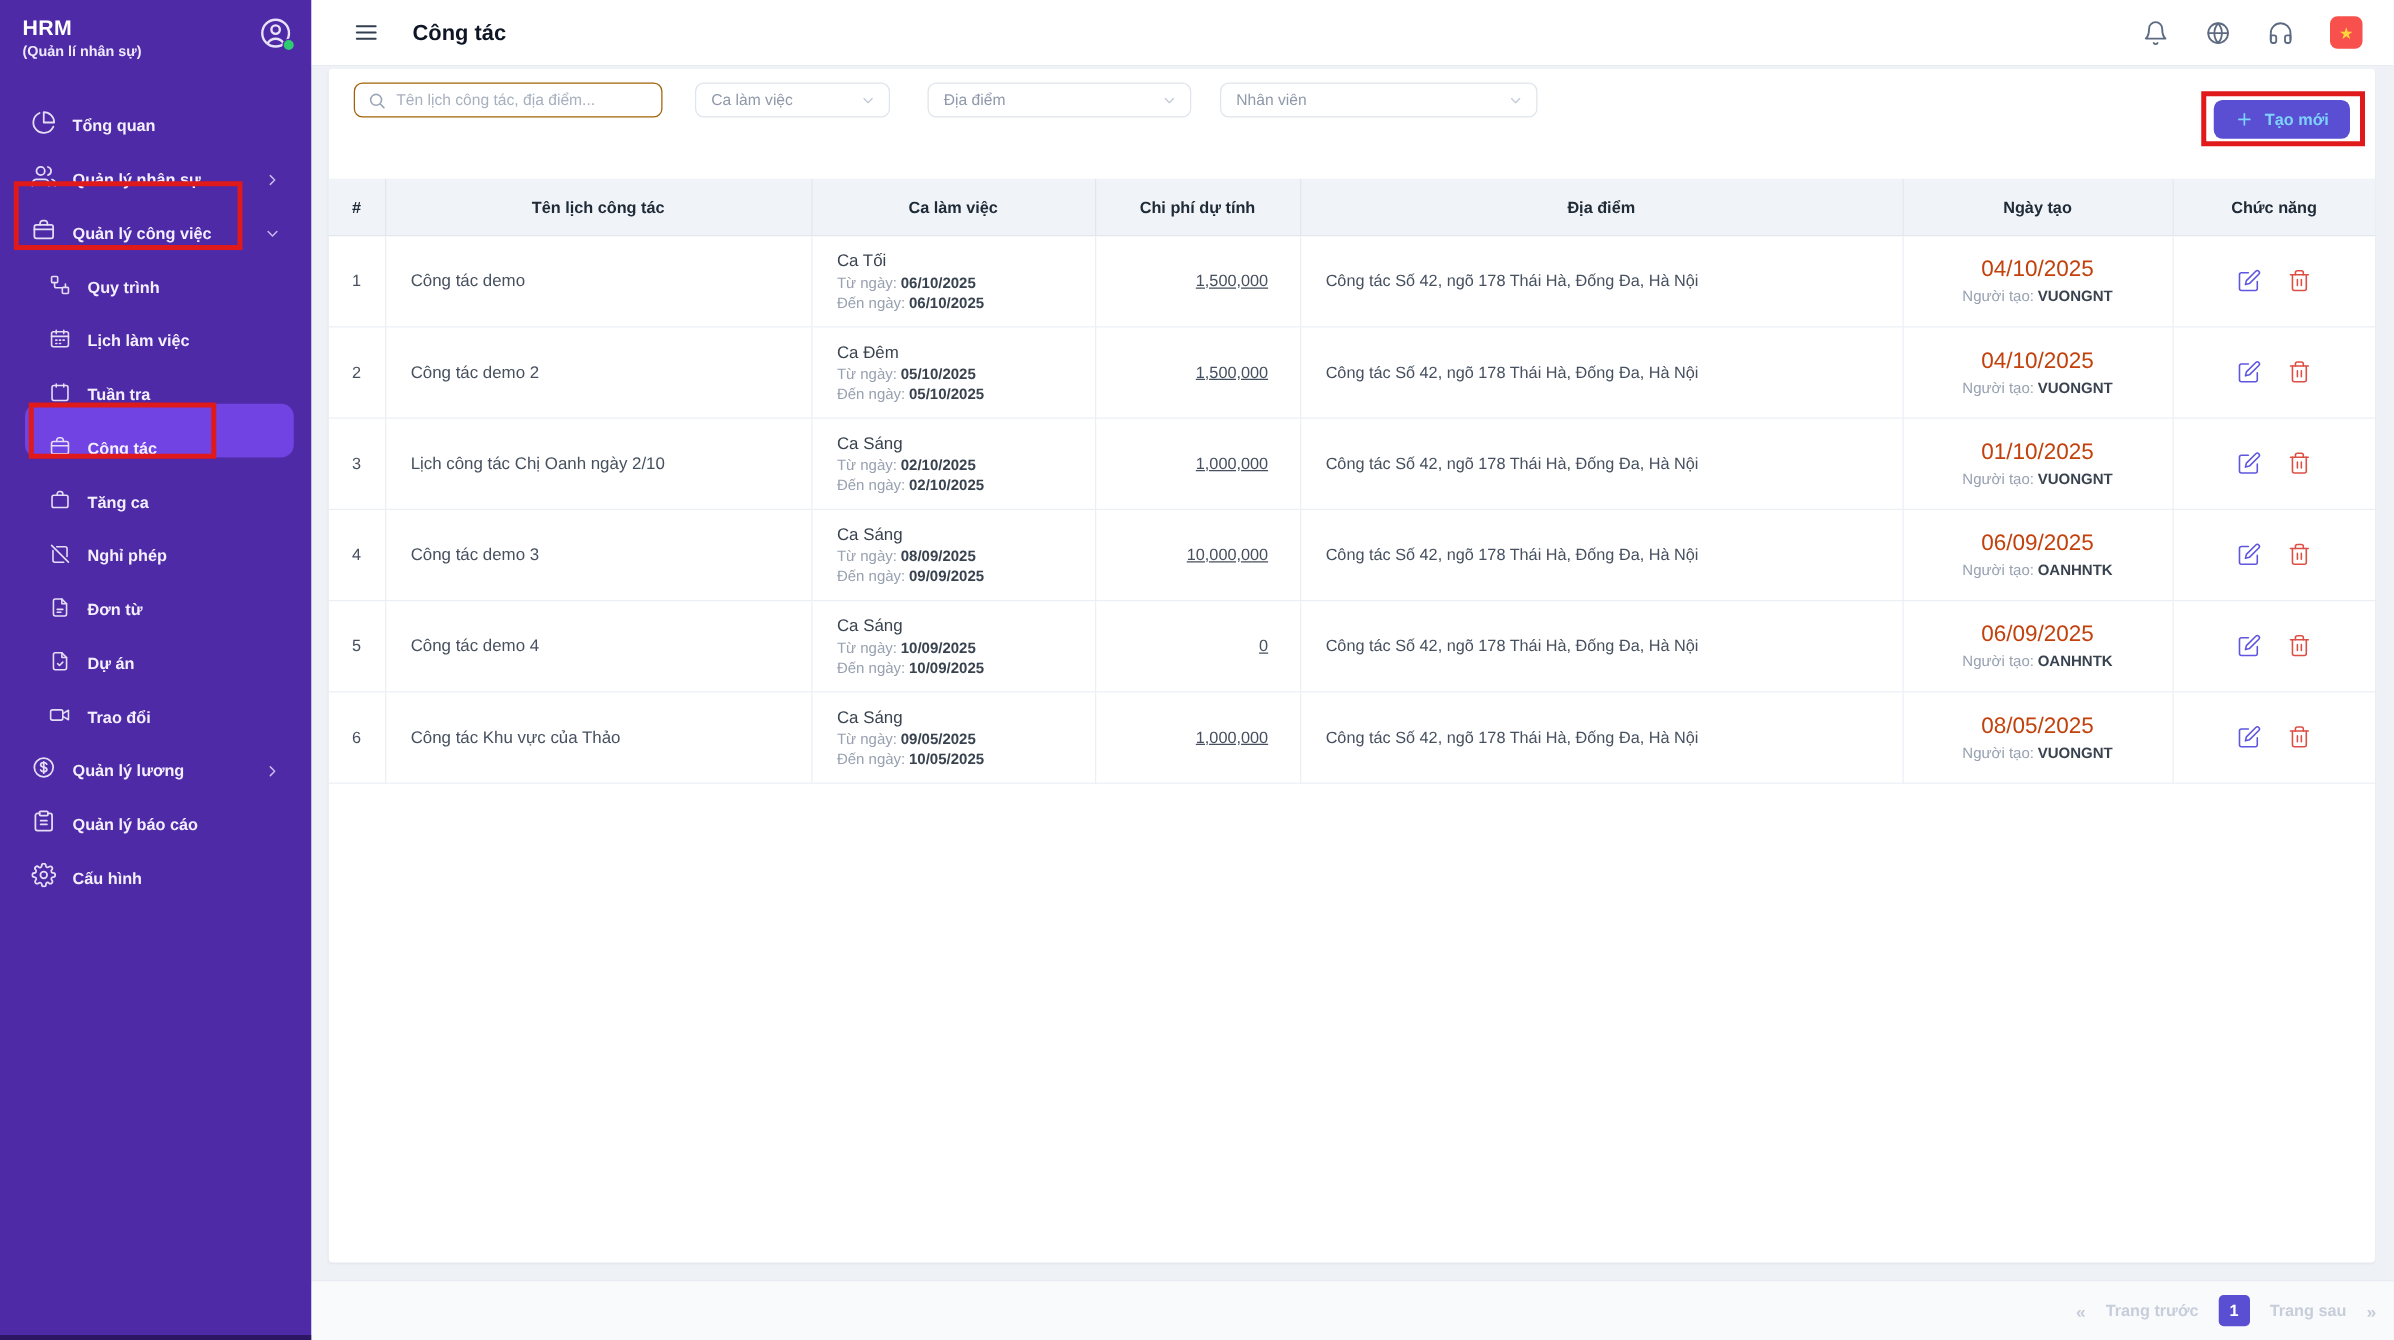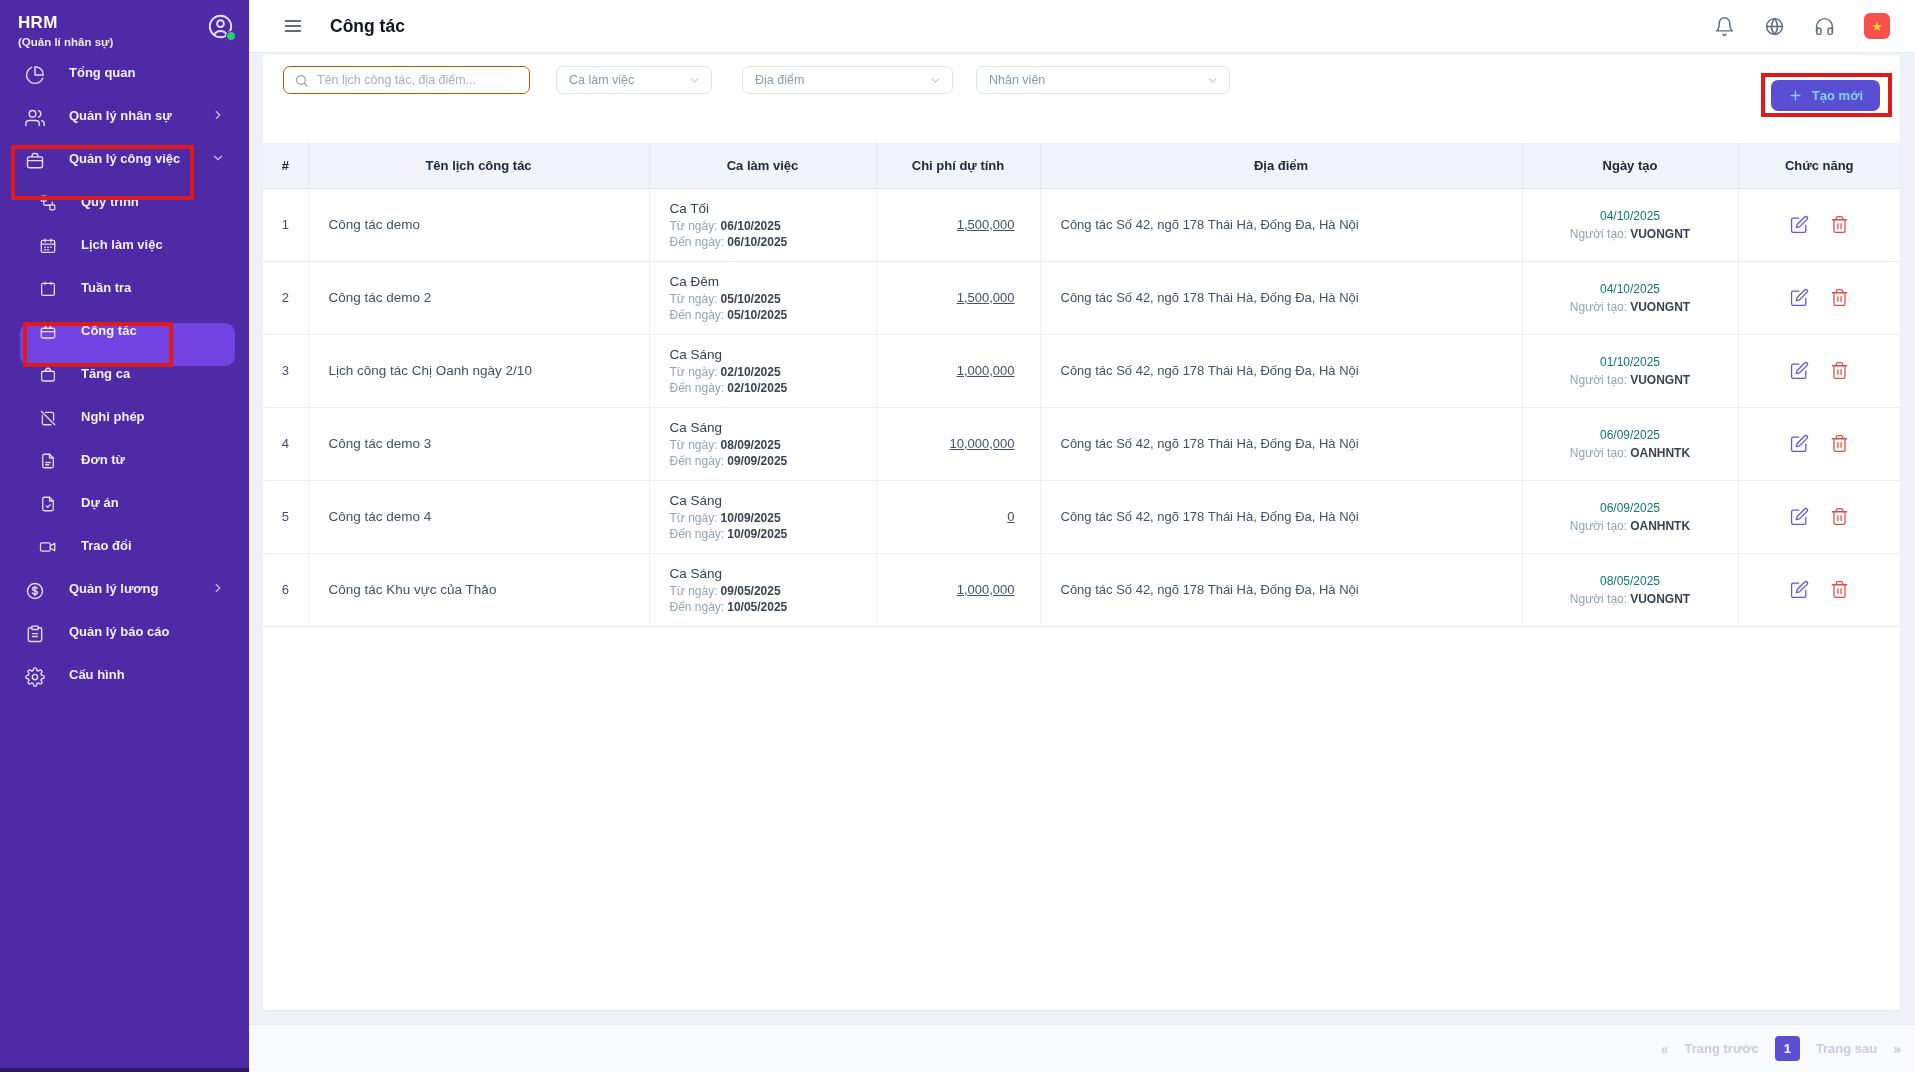--- a/index.html
+++ b/index.html
@@ -13,21 +13,21 @@
 
   
   .sidebar{width:249px; flex:none; background:var(--sidebar); color:#fff; position:relative; display:flex; flex-direction:column;}
   .sidebar::after{content:''; position:absolute; left:0; bottom:0; width:100%; height:4px; background:rgba(18,8,48,.55);}
   .side-header{padding:13px 16px 4px 18px; position:relative;}
   .app-title{font-size:17px; font-weight:bold; letter-spacing:.3px;}
   .app-sub{font-size:11.5px; font-weight:bold; margin-top:3px; color:#EFE9FB;}
   .avatar{position:absolute; right:15px; top:13px; width:27px; height:27px; color:#E8E1F7; cursor:pointer;}
   .avatar .dot{position:absolute; right:-2px; bottom:-1px; width:10px; height:10px; background:#2ECC71; border-radius:50%; border:1.5px solid var(--sidebar);}
   .side-nav{list-style:none; margin-top:13px; padding:0 14px 0 20px; flex:1;}
-  .side-item{height:43px; border-radius:10px; display:flex; align-items:flex-start; gap:24px; padding:0 10px 0 5px; position:relative; cursor:pointer; font-size:13px; font-weight:bold; color:#F3EFFC; white-space:nowrap;}
+  .side-item{height:43px; border-radius:10px; display:flex; align-items:flex-end; gap:13px; padding:0 10px 0 5px; position:relative; cursor:pointer; font-size:13px; font-weight:bold; color:#F3EFFC; white-space:nowrap;}
   .side-item.sub{padding-left:19px;}
   .side-item.active{background:var(--sidebar-active);}
   .side-item.group-start{margin-top:7px;}
   .s-icon{width:20px; height:20px; flex:none; color:#E5DDF6;}
   .side-item.sub .s-icon{width:18px; height:18px;}
   .s-chev{margin-left:auto; width:14px; height:14px; color:#CBBCEE;}
   .ann{display:none; position:absolute; border:4px solid var(--annotation); z-index:3; pointer-events:none;}
   .side-item[data-key="quan-ly-cong-viec"] .ann{display:block; left:-9px; right:41px; top:-6px; bottom:-6px;}
   .side-item[data-key="cong-tac"] .ann{display:block; left:3px; right:62px; top:-1px; bottom:-1px;}
 
@@ -67,21 +67,21 @@
   .grid tbody td:last-child{border-right:none;}
   .idx{text-align:center; color:#4A5466;}
   .name{padding-left:20px; font-size:13.5px; color:#3F4A59;}
   .shift{padding-left:20px;}
   .shift-name{font-size:13.5px; color:#39434F; margin-bottom:3px;}
   .shift-row{font-size:12px; color:#97A1B0; margin-top:2px;}
   .shift-row b, .by b{color:#39434F; margin-left:3px;}
   .cost{text-align:right; padding-right:25px; color:#414C5C;text-decoration:underline;}
   .loc{padding-left:20px; color:#49535F;}
   .cdate{text-align:center;}
-  .cdate .d{font-size:12px; color:#0f766e;}
+  .cdate .d{font-size:18px; color:#c2410c;}
   .cdate .by{font-size:12px; color:#97A1B0; margin-top:4px;}
   .actions{text-align:center;}
   .icon-btn{display:inline-block; width:19px; height:19px; cursor:pointer; vertical-align:middle;}
   .icon-btn.edit{color:var(--edit-icon); margin-right:17px;}
   .icon-btn.del{color:var(--delete-icon);}
 
   .footer{flex:1; margin-top:14px; background:#F8FAFC; border-top:1px solid #E8ECF2; display:flex; align-items:center; justify-content:flex-end; padding-right:14px;}
   .pg{display:flex; align-items:center; gap:16px; font-size:13px; font-weight:bold; color:#C7CEDA;}
   .pg .arrow{font-size:14px; cursor:pointer;}
   .pg .pg-btn{cursor:pointer;}

